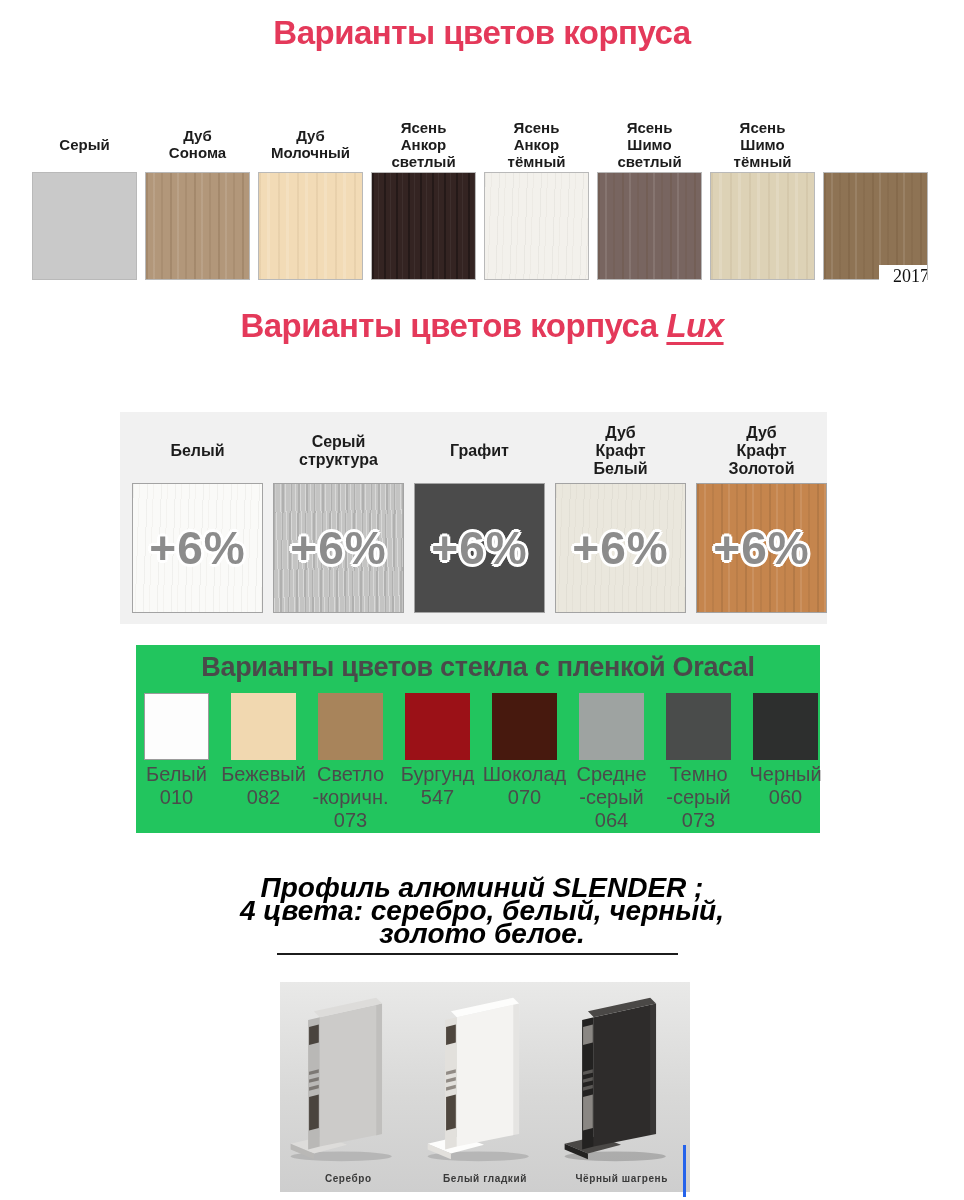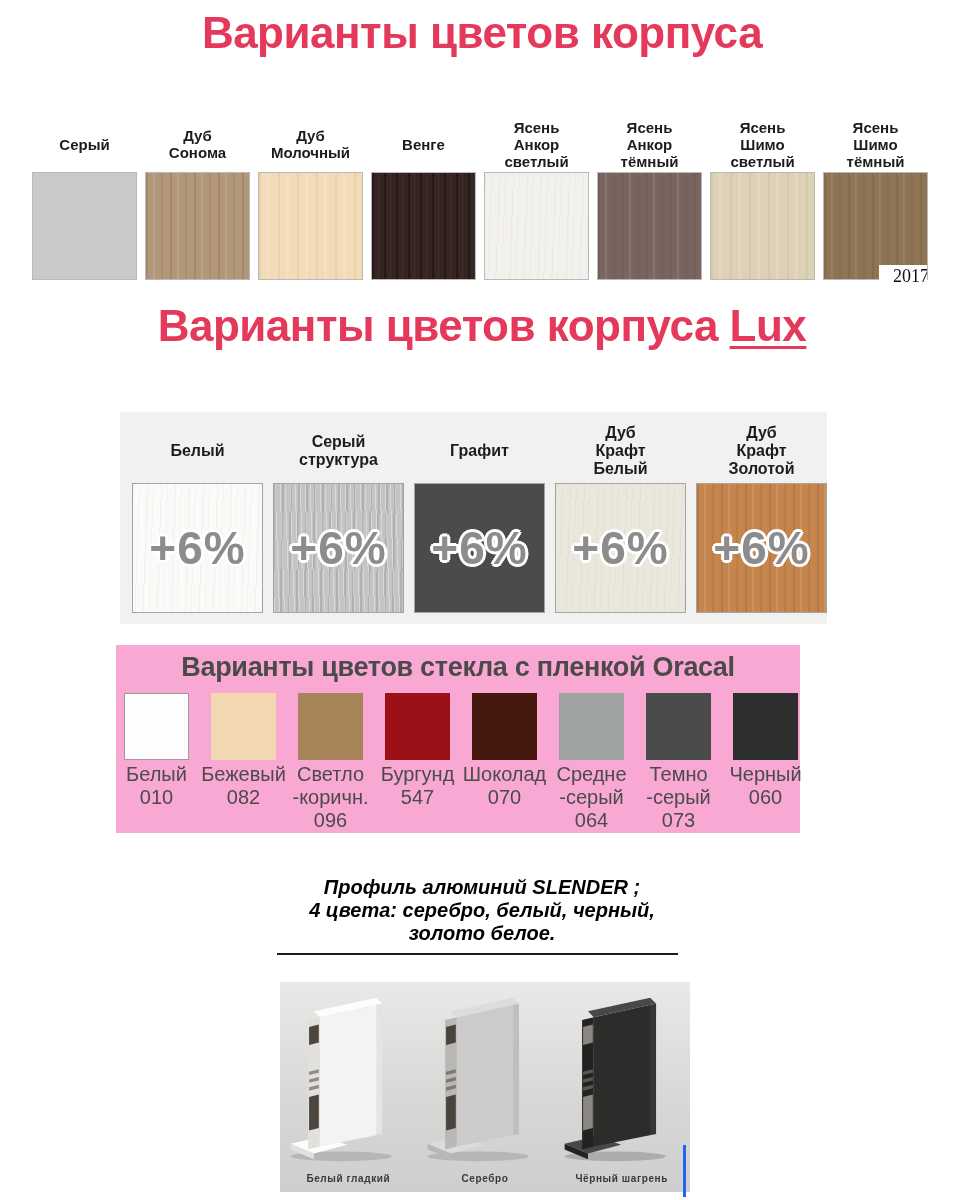--- a/index.html
+++ b/index.html
@@ -3,26 +3,26 @@
 <meta charset="utf-8">
 <style>
   * { margin:0; padding:0; box-sizing:border-box; }
   html,body { width:964px; height:1200px; }
   body {
     position:relative; background:#ffffff; overflow:hidden;
     font-family:"Liberation Sans", sans-serif; color:#1e1e1e;
   }
   .title {
     position:absolute; left:0; width:964px; text-align:center;
-    font-size:44px; line-height:46px; font-weight:bold; color:var(--accent,#e4395a);
+    font-size:33px; line-height:46px; font-weight:bold; color:var(--accent,#e4395a);
     letter-spacing:-0.5px;
   }
   #title-base { top:10px; }
   #title-lux  { top:303px; }
-  .lux-underline { text-decoration:underline; text-underline-offset:5px; text-decoration-thickness:2.5px; }
+  .lux-underline { text-decoration:underline; text-underline-offset:5px; text-decoration-thickness:2.5px;font-style:italic; }
 
   
   .base-labels {
     position:absolute; top:116px; left:32px; width:900px;
     display:flex; gap:8px;
   }
   .base-labels .cell {
     width:105px; min-height:56px; flex:none;
     display:flex; align-items:center; justify-content:center;
     text-align:center; font-size:15px; line-height:17px; font-weight:bold;
@@ -96,22 +96,22 @@
   .plus-badge {
     position:absolute; inset:0; display:flex; align-items:center; justify-content:center;
     font-size:46px; font-weight:bold; color:#8c8c8c; letter-spacing:1px;
     text-shadow:
       -2px -2px 0 #fff, 2px -2px 0 #fff, -2px 2px 0 #fff, 2px 2px 0 #fff,
       -3px 0 0 #fff, 3px 0 0 #fff, 0 -3px 0 #fff, 0 3px 0 #fff;
   }
 
   
   .oracal-panel {
-    position:absolute; left:116px; top:645px; width:684px; height:188px;
-    background:#f9a8d4;
+    position:absolute; left:136px; top:645px; width:684px; height:188px;
+    background:#22c55e;
   }
   .oracal-title {
     position:absolute; top:7px; width:100%; text-align:center;
     font-size:27px; font-weight:bold; color:#4a4a4a; letter-spacing:-0.3px;
   }
   .oracal-swatches {
     position:absolute; top:48px; left:8px; display:flex; gap:22px;
   }
   .osw { width:65px; height:67px; flex:none; }
   .osw.bordered { border:1px solid #9b9b9b; }
@@ -122,21 +122,21 @@
     width:65px; flex:none; display:flex; justify-content:center;
   }
   .oracal-labels .cell span {
     width:max-content; text-align:center; white-space:pre-line;
     font-size:20px; line-height:23px; color:#4b4b4b;
   }
 
   
   .profile-note {
     position:absolute; top:876px; left:0; width:964px; text-align:center;
-    font-size:20px; line-height:23px; font-weight:bold; font-style:italic; color:#000;
+    font-size:28px; line-height:23px; font-weight:bold; font-style:italic; color:#000;
     white-space:pre-line;
   }
   .profile-rule {
     position:absolute; top:953px; left:277px; width:401px; height:0;
     border-top:2px solid #1c1c1c;
   }
   .profile-photo {
     position:absolute; left:280px; top:982px; width:410px; height:210px;
     background:linear-gradient(180deg,#e9e9e8 0%,#d8d8d7 55%,#cecece 100%);
     display:flex;
@@ -159,21 +159,20 @@
 <div class="title" id="title-base">
   <div>Варианты цветов корпуса</div>
 </div>
 
 <div class="base-labels">
   <div class="cell">Серый</div>
   <div class="cell">Дуб
 Сонома</div>
   <div class="cell">Дуб
 Молочный</div>
-  <div class="cell">Венге</div>
   <div class="cell">Ясень
 Анкор
 светлый</div>
   <div class="cell">Ясень
 Анкор
 тёмный</div>
   <div class="cell">Ясень
 Шимо
 светлый</div>
   <div class="cell">Ясень
@@ -249,21 +248,21 @@
         <span>Белый
 010</span>
       </div>
     <div class="cell">
         <span>Бежевый
 082</span>
       </div>
     <div class="cell">
         <span>Светло
 -коричн.
-096</span>
+073</span>
       </div>
     <div class="cell">
         <span>Бургунд
 547</span>
       </div>
     <div class="cell">
         <span>Шоколад
 070</span>
       </div>
     <div class="cell">
@@ -282,54 +281,54 @@
       </div>
   </div>
 </div>
 
 <div class="profile-note">Профиль алюминий SLENDER ;
 4 цвета: серебро, белый, черный,
 золото белое.</div>
 <div class="profile-rule"></div>
 
 <div class="profile-photo">
+  <div class="pcol" style="--pbody: #cccbc9; --ptop: #dddcda; --pside: #b9b8b6; --pdark: #4a443e;">
+    <svg width="130" height="180" viewBox="0 0 130 185">
+      <ellipse cx="58" cy="173" rx="52" ry="5" fill="rgba(0,0,0,0.13)"></ellipse>
+      <polygon points="6,160 40,152 64,161 30,170" fill="var(--ptop)"></polygon>
+      <polygon points="6,160 30,170 30,176 6,166" fill="var(--pside)"></polygon>
+      <polygon points="36,30 100,16 100,150 36,163" fill="var(--pbody)"></polygon>
+      <polygon points="94,17 100,16 100,150 94,151.5" fill="rgba(0,0,0,0.06)"></polygon>
+      <polygon points="36,30 100,16 94,10 30,24" fill="var(--ptop)"></polygon>
+      <polygon points="24,33 36,30 36,163 24,166" fill="var(--pside)"></polygon>
+      <polygon points="25,40 35,37.5 35,56 25,58.5" fill="var(--pdark)"></polygon>
+      <polygon points="25,86 35,83.5 35,87 25,89.5" fill="var(--pdark)" opacity="0.55"></polygon>
+      <polygon points="25,94 35,91.5 35,95 25,97.5" fill="var(--pdark)" opacity="0.55"></polygon>
+      <polygon points="25,102 35,99.5 35,103 25,105.5" fill="var(--pdark)" opacity="0.55"></polygon>
+      <polygon points="25,112 35,109.5 35,144 25,146.5" fill="var(--pdark)"></polygon>
+    </svg>
+    <div class="plabel">Серебро</div>
+  </div>
   <div class="pcol" style="--pbody: #f4f3f1; --ptop: #fdfdfc; --pside: #e2e0dc; --pdark: #4e463e;">
     <svg width="130" height="180" viewBox="0 0 130 185">
       <ellipse cx="58" cy="173" rx="52" ry="5" fill="rgba(0,0,0,0.13)"></ellipse>
       <polygon points="6,160 40,152 64,161 30,170" fill="var(--ptop)"></polygon>
       <polygon points="6,160 30,170 30,176 6,166" fill="var(--pside)"></polygon>
       <polygon points="36,30 100,16 100,150 36,163" fill="var(--pbody)"></polygon>
       <polygon points="94,17 100,16 100,150 94,151.5" fill="rgba(0,0,0,0.06)"></polygon>
       <polygon points="36,30 100,16 94,10 30,24" fill="var(--ptop)"></polygon>
       <polygon points="24,33 36,30 36,163 24,166" fill="var(--pside)"></polygon>
       <polygon points="25,40 35,37.5 35,56 25,58.5" fill="var(--pdark)"></polygon>
       <polygon points="25,86 35,83.5 35,87 25,89.5" fill="var(--pdark)" opacity="0.55"></polygon>
       <polygon points="25,94 35,91.5 35,95 25,97.5" fill="var(--pdark)" opacity="0.55"></polygon>
       <polygon points="25,102 35,99.5 35,103 25,105.5" fill="var(--pdark)" opacity="0.55"></polygon>
       <polygon points="25,112 35,109.5 35,144 25,146.5" fill="var(--pdark)"></polygon>
     </svg>
     <div class="plabel">Белый гладкий</div>
   </div>
-  <div class="pcol" style="--pbody: #cccbc9; --ptop: #dddcda; --pside: #b9b8b6; --pdark: #4a443e;">
-    <svg width="130" height="180" viewBox="0 0 130 185">
-      <ellipse cx="58" cy="173" rx="52" ry="5" fill="rgba(0,0,0,0.13)"></ellipse>
-      <polygon points="6,160 40,152 64,161 30,170" fill="var(--ptop)"></polygon>
-      <polygon points="6,160 30,170 30,176 6,166" fill="var(--pside)"></polygon>
-      <polygon points="36,30 100,16 100,150 36,163" fill="var(--pbody)"></polygon>
-      <polygon points="94,17 100,16 100,150 94,151.5" fill="rgba(0,0,0,0.06)"></polygon>
-      <polygon points="36,30 100,16 94,10 30,24" fill="var(--ptop)"></polygon>
-      <polygon points="24,33 36,30 36,163 24,166" fill="var(--pside)"></polygon>
-      <polygon points="25,40 35,37.5 35,56 25,58.5" fill="var(--pdark)"></polygon>
-      <polygon points="25,86 35,83.5 35,87 25,89.5" fill="var(--pdark)" opacity="0.55"></polygon>
-      <polygon points="25,94 35,91.5 35,95 25,97.5" fill="var(--pdark)" opacity="0.55"></polygon>
-      <polygon points="25,102 35,99.5 35,103 25,105.5" fill="var(--pdark)" opacity="0.55"></polygon>
-      <polygon points="25,112 35,109.5 35,144 25,146.5" fill="var(--pdark)"></polygon>
-    </svg>
-    <div class="plabel">Серебро</div>
-  </div>
   <div class="pcol" style="--pbody: #2e2c2b; --ptop: #4a4846; --pside: #232221; --pdark: #8a8783;">
     <svg width="130" height="180" viewBox="0 0 130 185">
       <ellipse cx="58" cy="173" rx="52" ry="5" fill="rgba(0,0,0,0.18)"></ellipse>
       <polygon points="6,160 40,152 64,161 30,170" fill="var(--ptop)"></polygon>
       <polygon points="6,160 30,170 30,176 6,166" fill="var(--pside)"></polygon>
       <polygon points="36,30 100,16 100,150 36,163" fill="var(--pbody)"></polygon>
       <polygon points="94,17 100,16 100,150 94,151.5" fill="rgba(255,255,255,0.05)"></polygon>
       <polygon points="36,30 100,16 94,10 30,24" fill="var(--ptop)"></polygon>
       <polygon points="24,33 36,30 36,163 24,166" fill="var(--pside)"></polygon>
       <polygon points="25,40 35,37.5 35,56 25,58.5" fill="var(--pdark)"></polygon>

